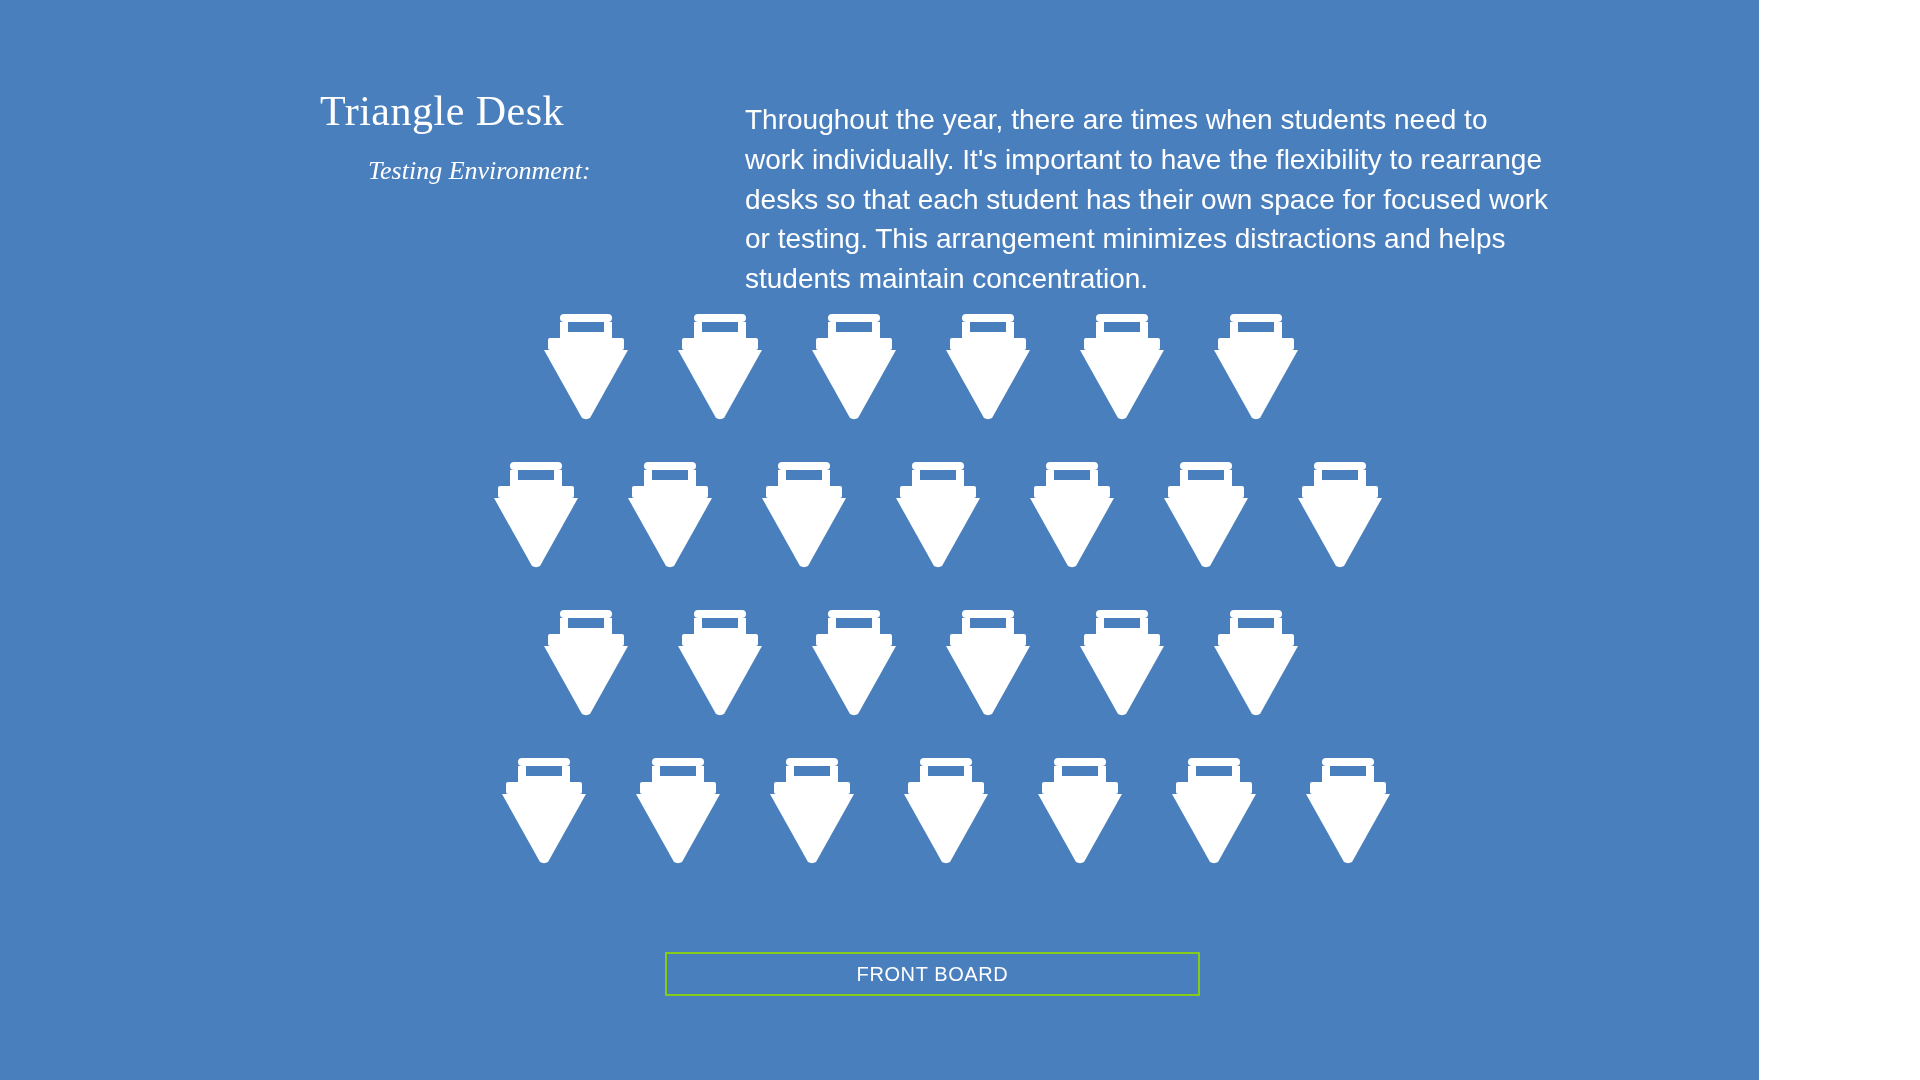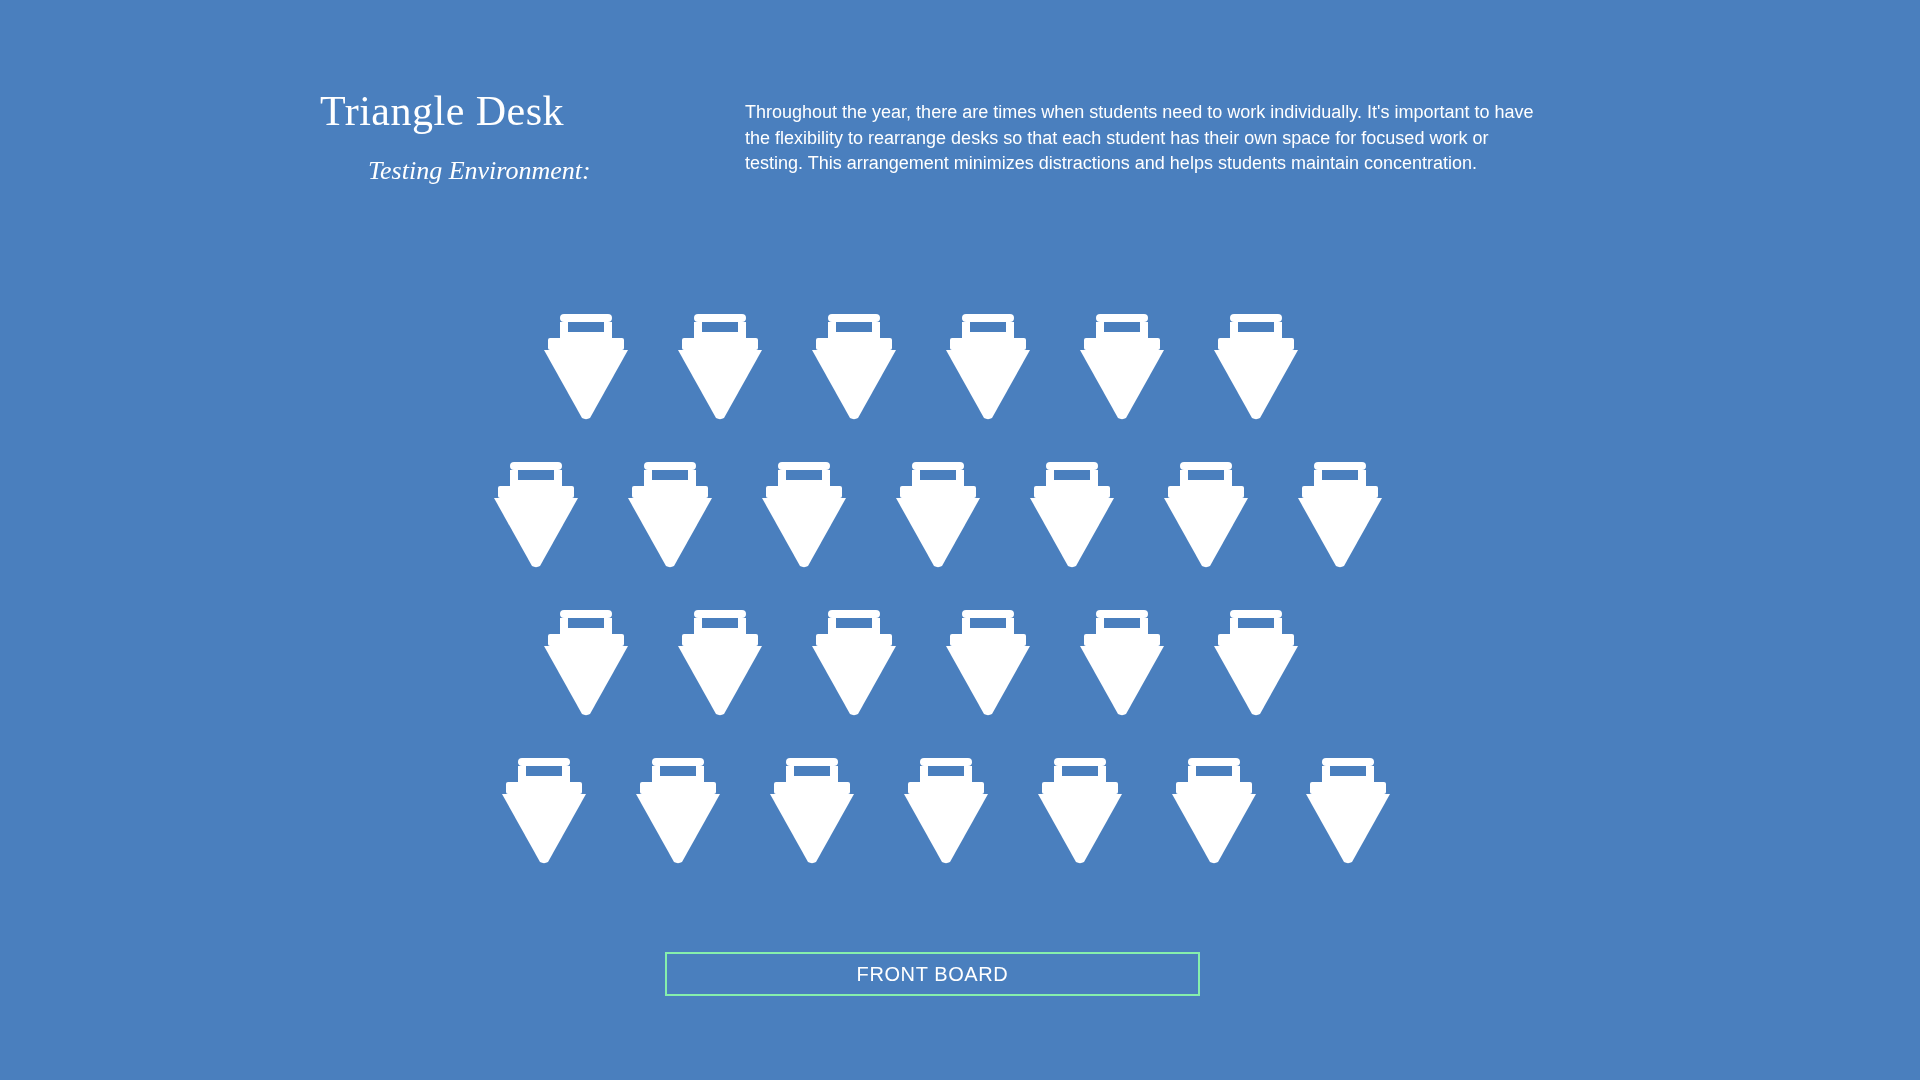--- a/index.html
+++ b/index.html
@@ -10,21 +10,21 @@
   body {
     width: 1920px;
     height: 1080px;
     overflow: hidden;
     font-family: "Liberation Sans", sans-serif;
   }
   #slide {
     position: absolute;
     left: 0;
     top: 0;
-    width: 1920px;
+    width: 1759px;
     height: 1080px;
     background: #4a7fbe;
   }
   
   #title-block {
     position: absolute;
     left: 320px;
     top: 88px;
     width: 360px;
   }
@@ -44,21 +44,21 @@
     margin-top: 22px;
     white-space: nowrap;
     margin-left: 48px;
   }
   #description {
     position: absolute;
     left: 745px;
     top: 100px;
     width: 805px;
     font-family: "Liberation Sans", sans-serif;
-    font-size: 18px;
+    font-size: 28px;
     line-height: 1.42;
     color: #ffffff;
   }
   
   #desk-area {
     position: absolute;
     left: 0;
     top: 310px;
     width: 1920px;
     height: 600px;
@@ -77,21 +77,21 @@
   }
   .desk:last-child { margin-right: 0; }
   .desk svg { display: block; }
   
   #front-board {
     position: absolute;
     left: 665px;
     top: 952px;
     width: 535px;
     height: 44px;
-    border: 2px solid #86efac;
+    border: 2px solid #84cc16;
     box-sizing: border-box;
     display: flex;
     align-items: center;
     justify-content: center;
   }
   #front-board-label {
     color: #ffffff;
     font-size: 20px;
     letter-spacing: 0.6px;
     font-family: "Liberation Sans", sans-serif;

